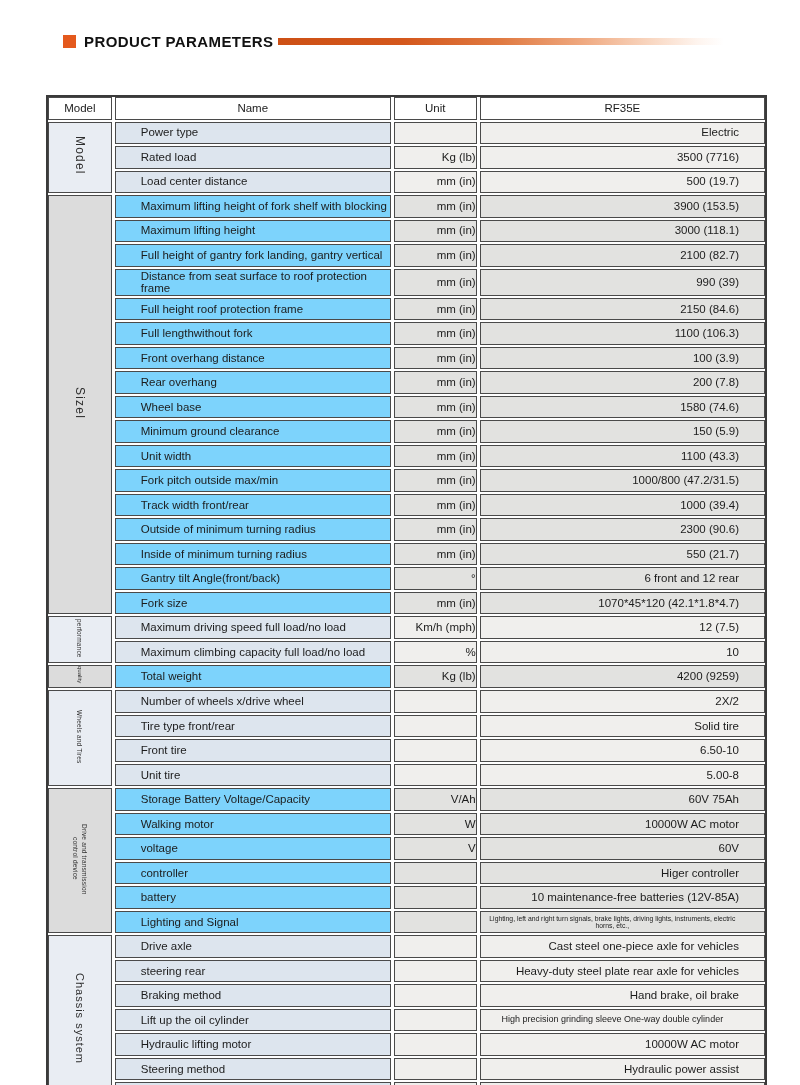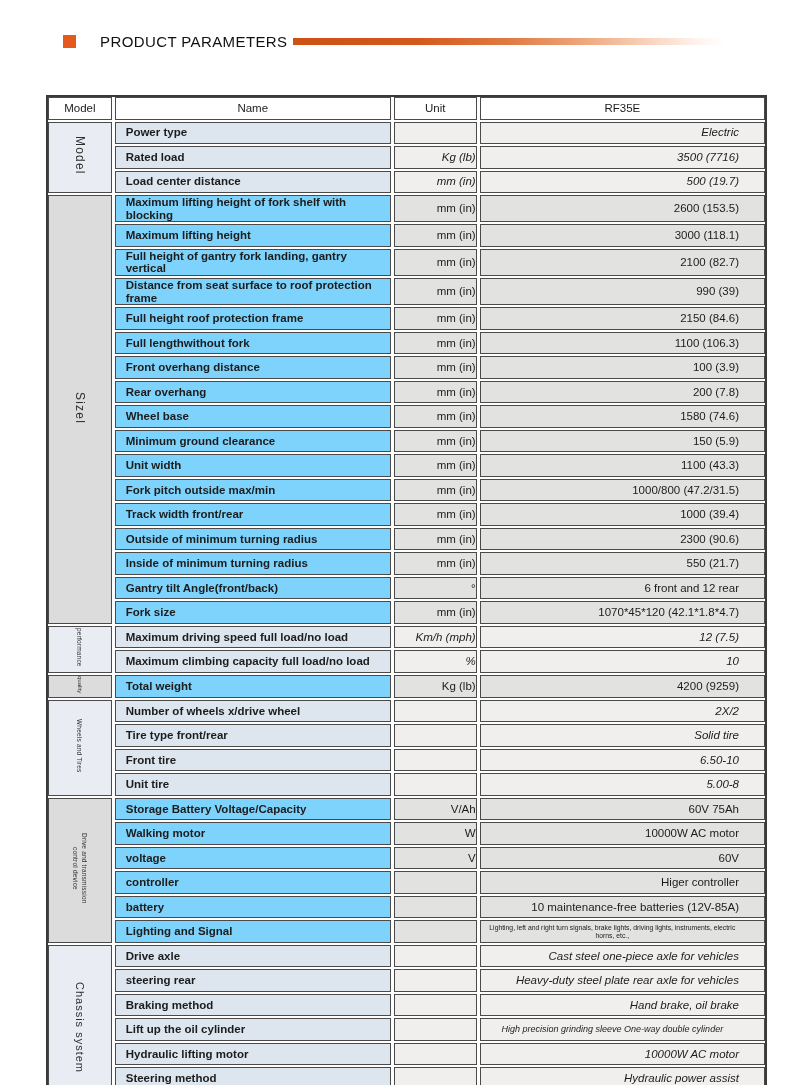--- a/index.html
+++ b/index.html
@@ -8,51 +8,51 @@
     font-family:"Liberation Sans", sans-serif;color:#1c1c1c;
     -webkit-font-smoothing:antialiased;
   }
   
   .title-row{
     position:absolute;left:63px;top:32px;right:76px;
     display:flex;align-items:center;height:18px;
   }
   .title-square{width:13px;height:13px;background:#e4591d;flex:0 0 auto;}
   .title-text{
-    font-size:15px;font-weight:normal;letter-spacing:.4px;color:#111;
-    margin-left:24px;white-space:nowrap;
+    font-size:15px;font-weight:bold;letter-spacing:.4px;color:#111;
+    margin-left:8px;white-space:nowrap;
   }
   .title-bar{
     flex:1;height:7px;margin-left:5px;
     background:linear-gradient(90deg,#cd5015 0%,#d4571c 28%,#e07a42 50%,#efa87f 68%,#f9d8c3 84%,#fef4ee 94%,#ffffff 100%);
   }
   
   .table-wrap{
     position:absolute;left:46px;top:95px;width:717px;
     border:2px solid #3a3a3a;background:#ffffff;overflow:hidden;
   }
   table{
     border-collapse:separate;border-spacing:3px 2px;
     table-layout:fixed;margin:-2px -3px;width:calc(100% + 6px);
   }
   th,td{
     border:1px solid #4a4a4a;height:20.5px;line-height:1.1;
     padding:0;overflow:hidden;font-weight:normal;
   }
   .hd{background:#ffffff;text-align:center;font-size:11.5px;}
-  .nm{font-size:11.5px;text-align:left;padding-left:10px;font-weight:bold;}
+  .nm{font-size:11.5px;text-align:left;padding-left:25px;}
   .un{font-size:11.5px;text-align:right;}
   .vl{font-size:11.5px;text-align:right;padding-right:25px;}
   .v-sm{font-size:9px;}
   .v-xs{font-size:6.8px;}
   .v-center{text-align:center;padding-right:20px;}
   
   .b-lbl{background:#e9edf3;}
   .b-nm{background:#dde5ee;}
-  .b-vu{background:#f0efed;font-style:italic;}
+  .b-vu{background:#f0efed;}
   .g-lbl{background:#dcdcdc;}
   .g-nm{background:#7dd3fc;}
   .g-vu{background:#e2e2e0;}
   
   .lbl{text-align:center;vertical-align:middle;}
   .lbl .vtxt{
     writing-mode:vertical-rl;display:inline-block;margin:0 auto;
     white-space:pre-line;color:#2e2e2e;max-height:100%;
   }
   .lz-large .vtxt{font-size:12px;letter-spacing:1.2px;}
@@ -99,21 +99,21 @@
         </tr>
         <tr>
           <td class="nm b-nm">Load center distance</td>
           <td class="un b-vu">mm  (in)</td>
           <td class="vl b-vu">500  (19.7)</td>
         </tr>
         <tr>
           <th rowspan="17" class="lbl g-lbl lz-large"><div class="vtxt">Sizel</div></th>
           <td class="nm g-nm">Maximum lifting height of fork shelf with blocking</td>
           <td class="un g-vu">mm  (in)</td>
-          <td class="vl g-vu">2600  (153.5)</td>
+          <td class="vl g-vu">3900  (153.5)</td>
         </tr>
         <tr>
           <td class="nm g-nm">Maximum lifting height</td>
           <td class="un g-vu">mm  (in)</td>
           <td class="vl g-vu">3000  (118.1)</td>
         </tr>
         <tr>
           <td class="nm g-nm">Full height of gantry fork landing, gantry vertical</td>
           <td class="un g-vu">mm  (in)</td>
           <td class="vl g-vu">2100  (82.7)</td>

